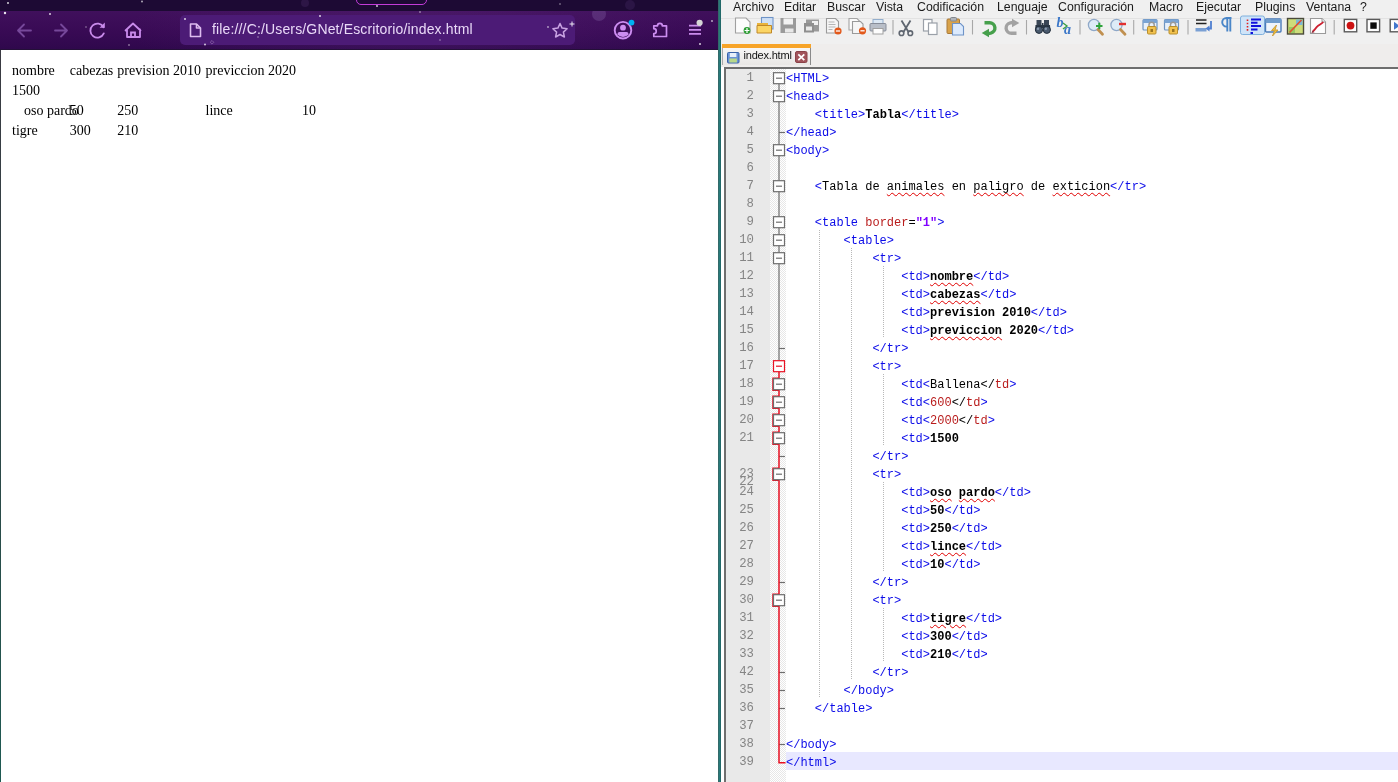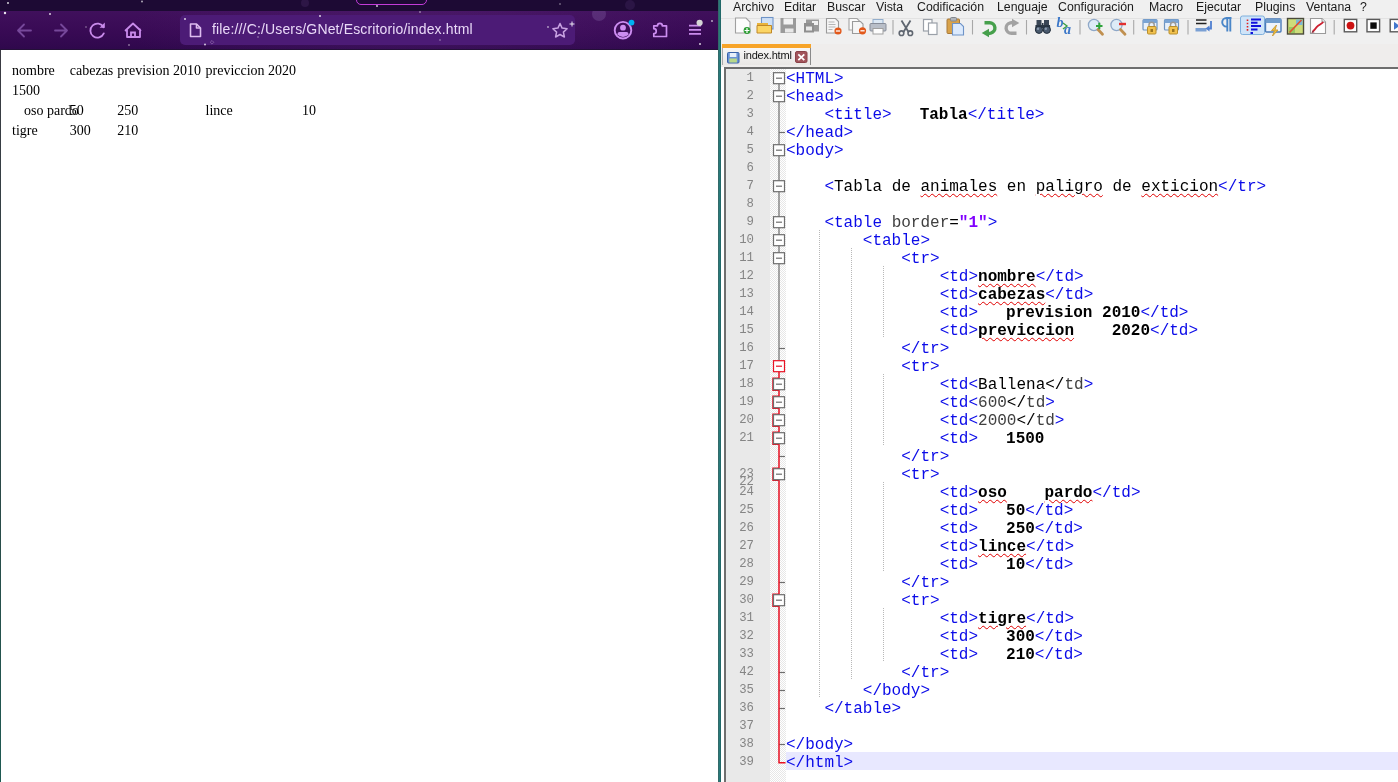--- a/index.html
+++ b/index.html
@@ -27,25 +27,25 @@
 #tabbar { position:absolute; left:0; top:44px; width:677px; height:23px;
   background:#efedec; }
 #tab { position:absolute; left:1px; top:0; width:89px; height:21px;
   background:linear-gradient(180deg,#fbfafa,#e9e7e5);
   border-right:1px solid #8a8a8a; border-left:1px solid #aaa; }
 #tab .otop { position:absolute; left:-1px; top:0; width:89px; height:4px; background:#f7a428; }
 #tab .txt { position:absolute; left:20.5px; top:5px; font-size:11px; letter-spacing:-0.2px; color:#111; }
 .ln { position:absolute; width:25px; text-align:right; font-family:"Liberation Mono",monospace;
   font-size:12.3px; line-height:18px; color:#858585; }
 .cl { position:absolute; left:786px; white-space:pre; font-family:"Liberation Mono",monospace;
-  font-size:16px; line-height:18px; height:18px; color:#000; }
+  font-size:12px; line-height:18px; height:18px; color:#000; }
 .t { color:#0b0be8; }
-.a { color:#404040; }
+.a { color:#b91c1c; }
 .v { color:#8000ff; font-weight:bold; }
-.b { font-weight:bold;margin-left:28px; }
+.b { font-weight:bold; }
 .k { color:#000; }
 .s, .bs { text-decoration-line:underline; text-decoration-style:wavy;
   text-decoration-color:#e00000; text-decoration-thickness:1px; text-underline-offset:2px; }
 .bs { font-weight:bold; }
 .ig { position:absolute; width:1px;
   background:repeating-linear-gradient(180deg,#b8b8b8 0 1px,transparent 1px 2px); }
 #curline { position:absolute; left:786px; top:752px; width:612px; height:18px; background:#e8e8ff; }
 </style></head><body>
 
 <div id="topstrip">

